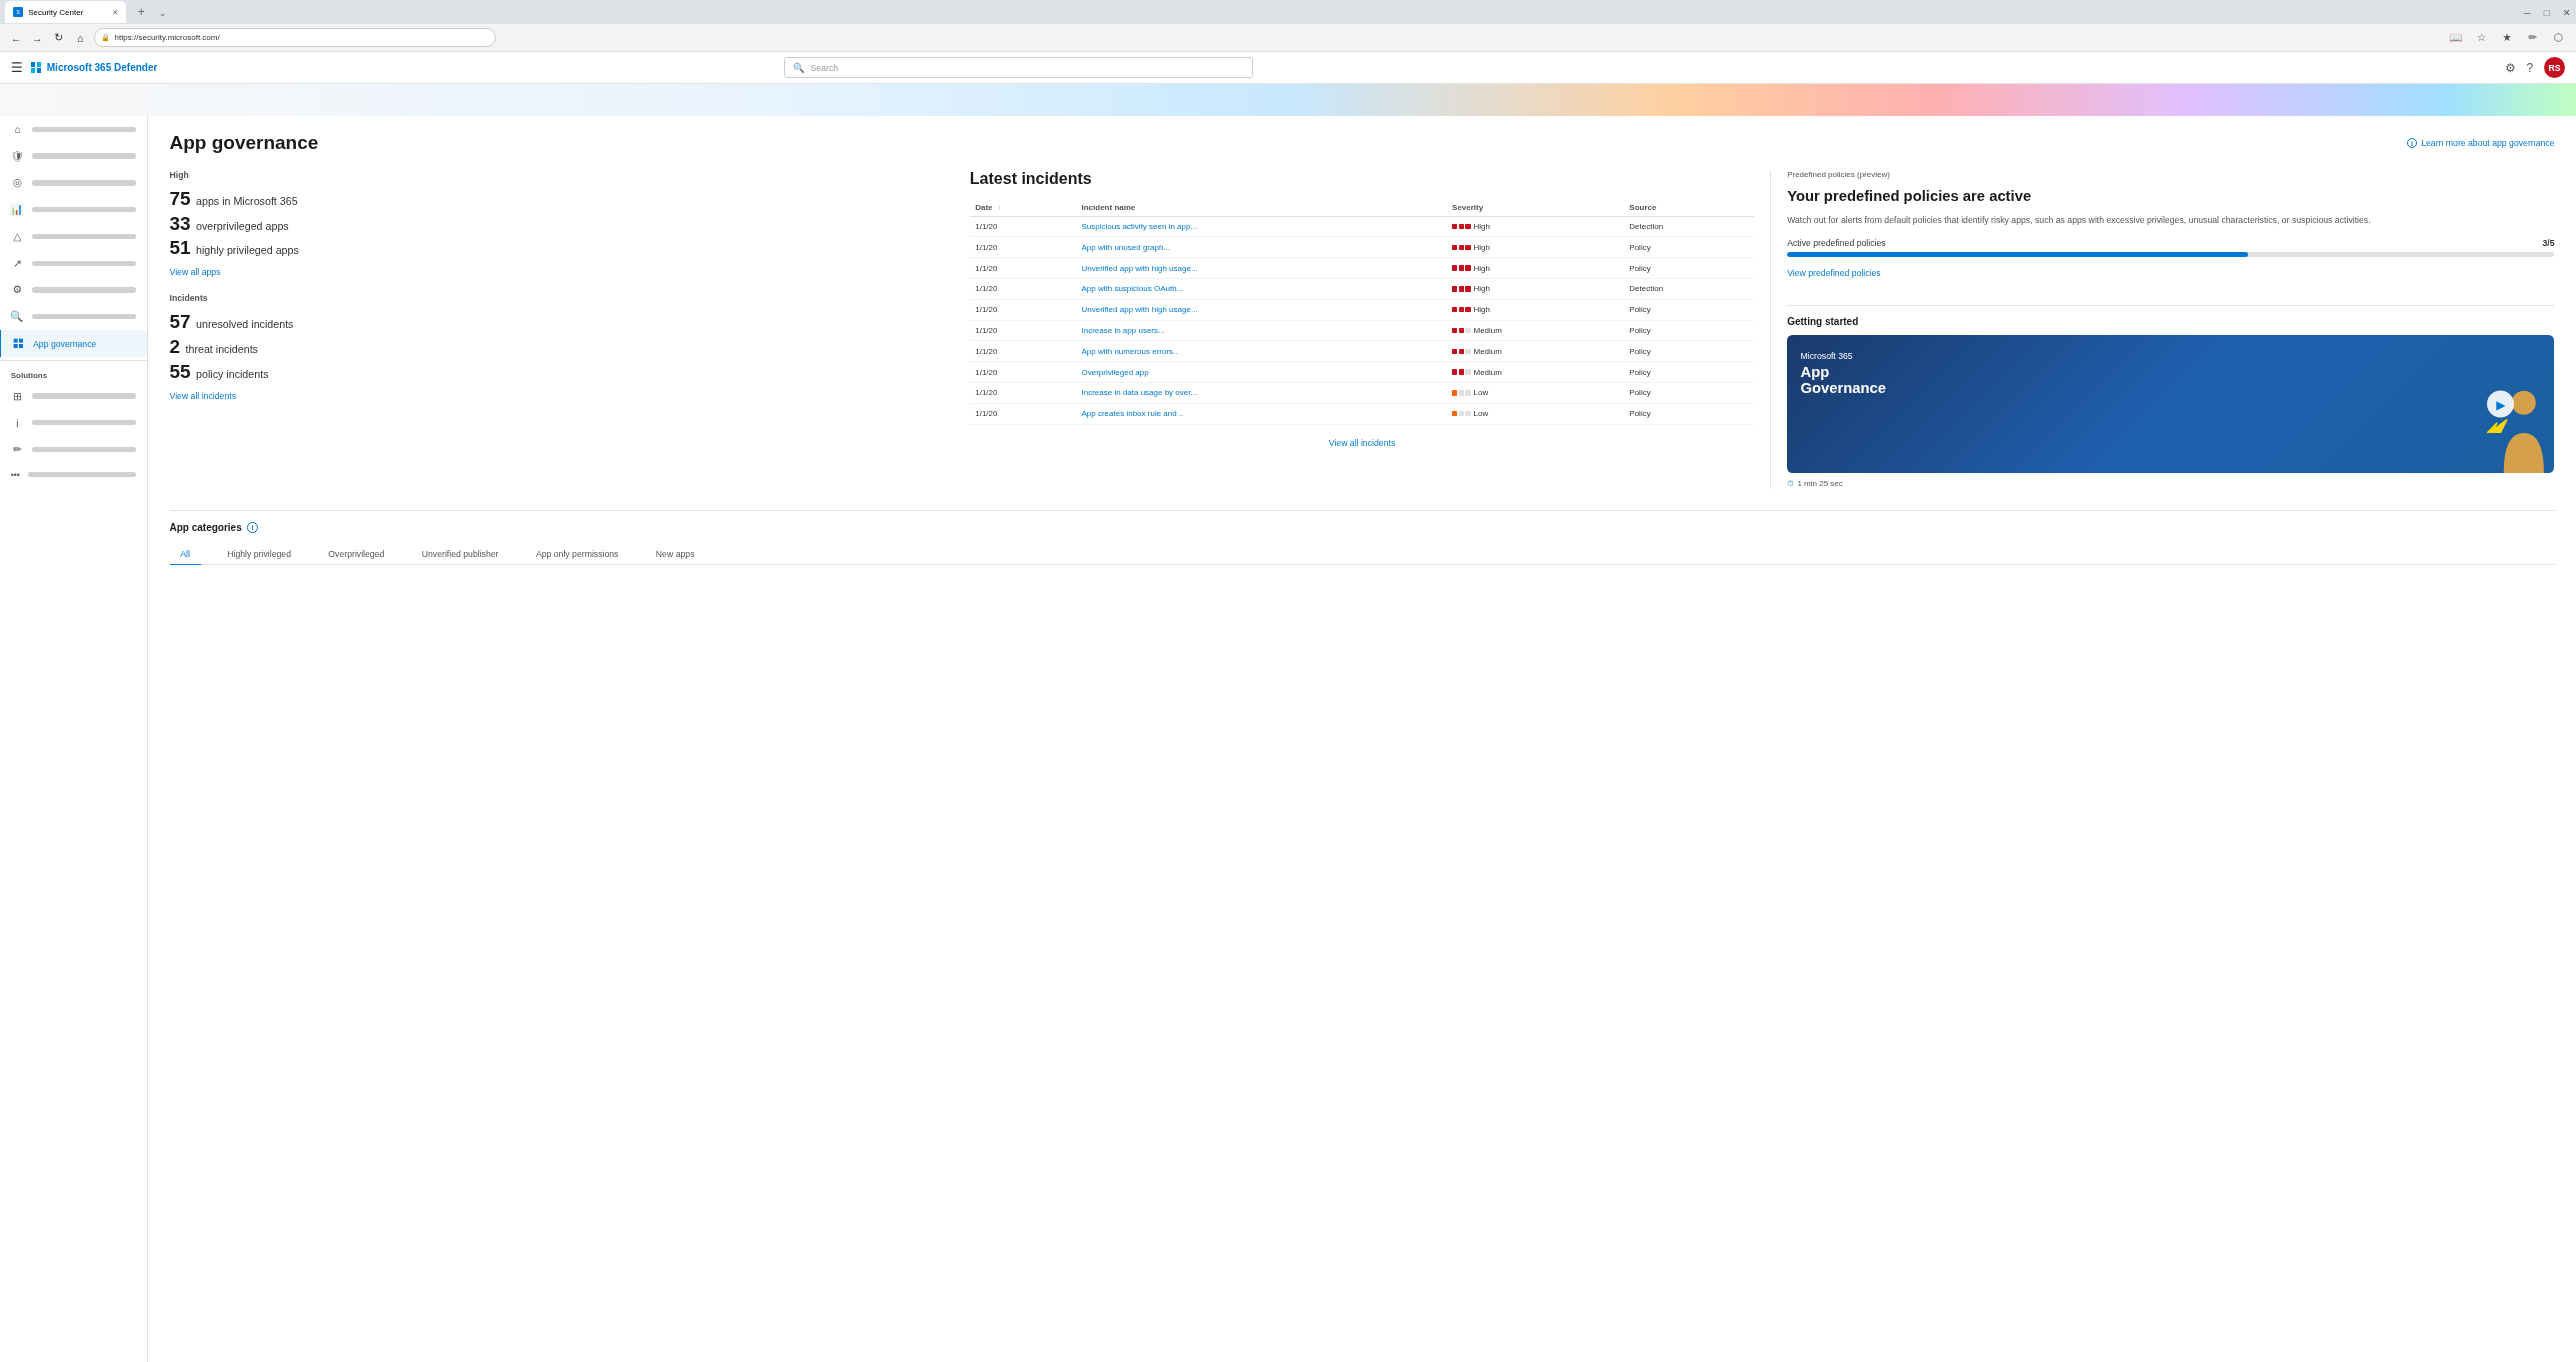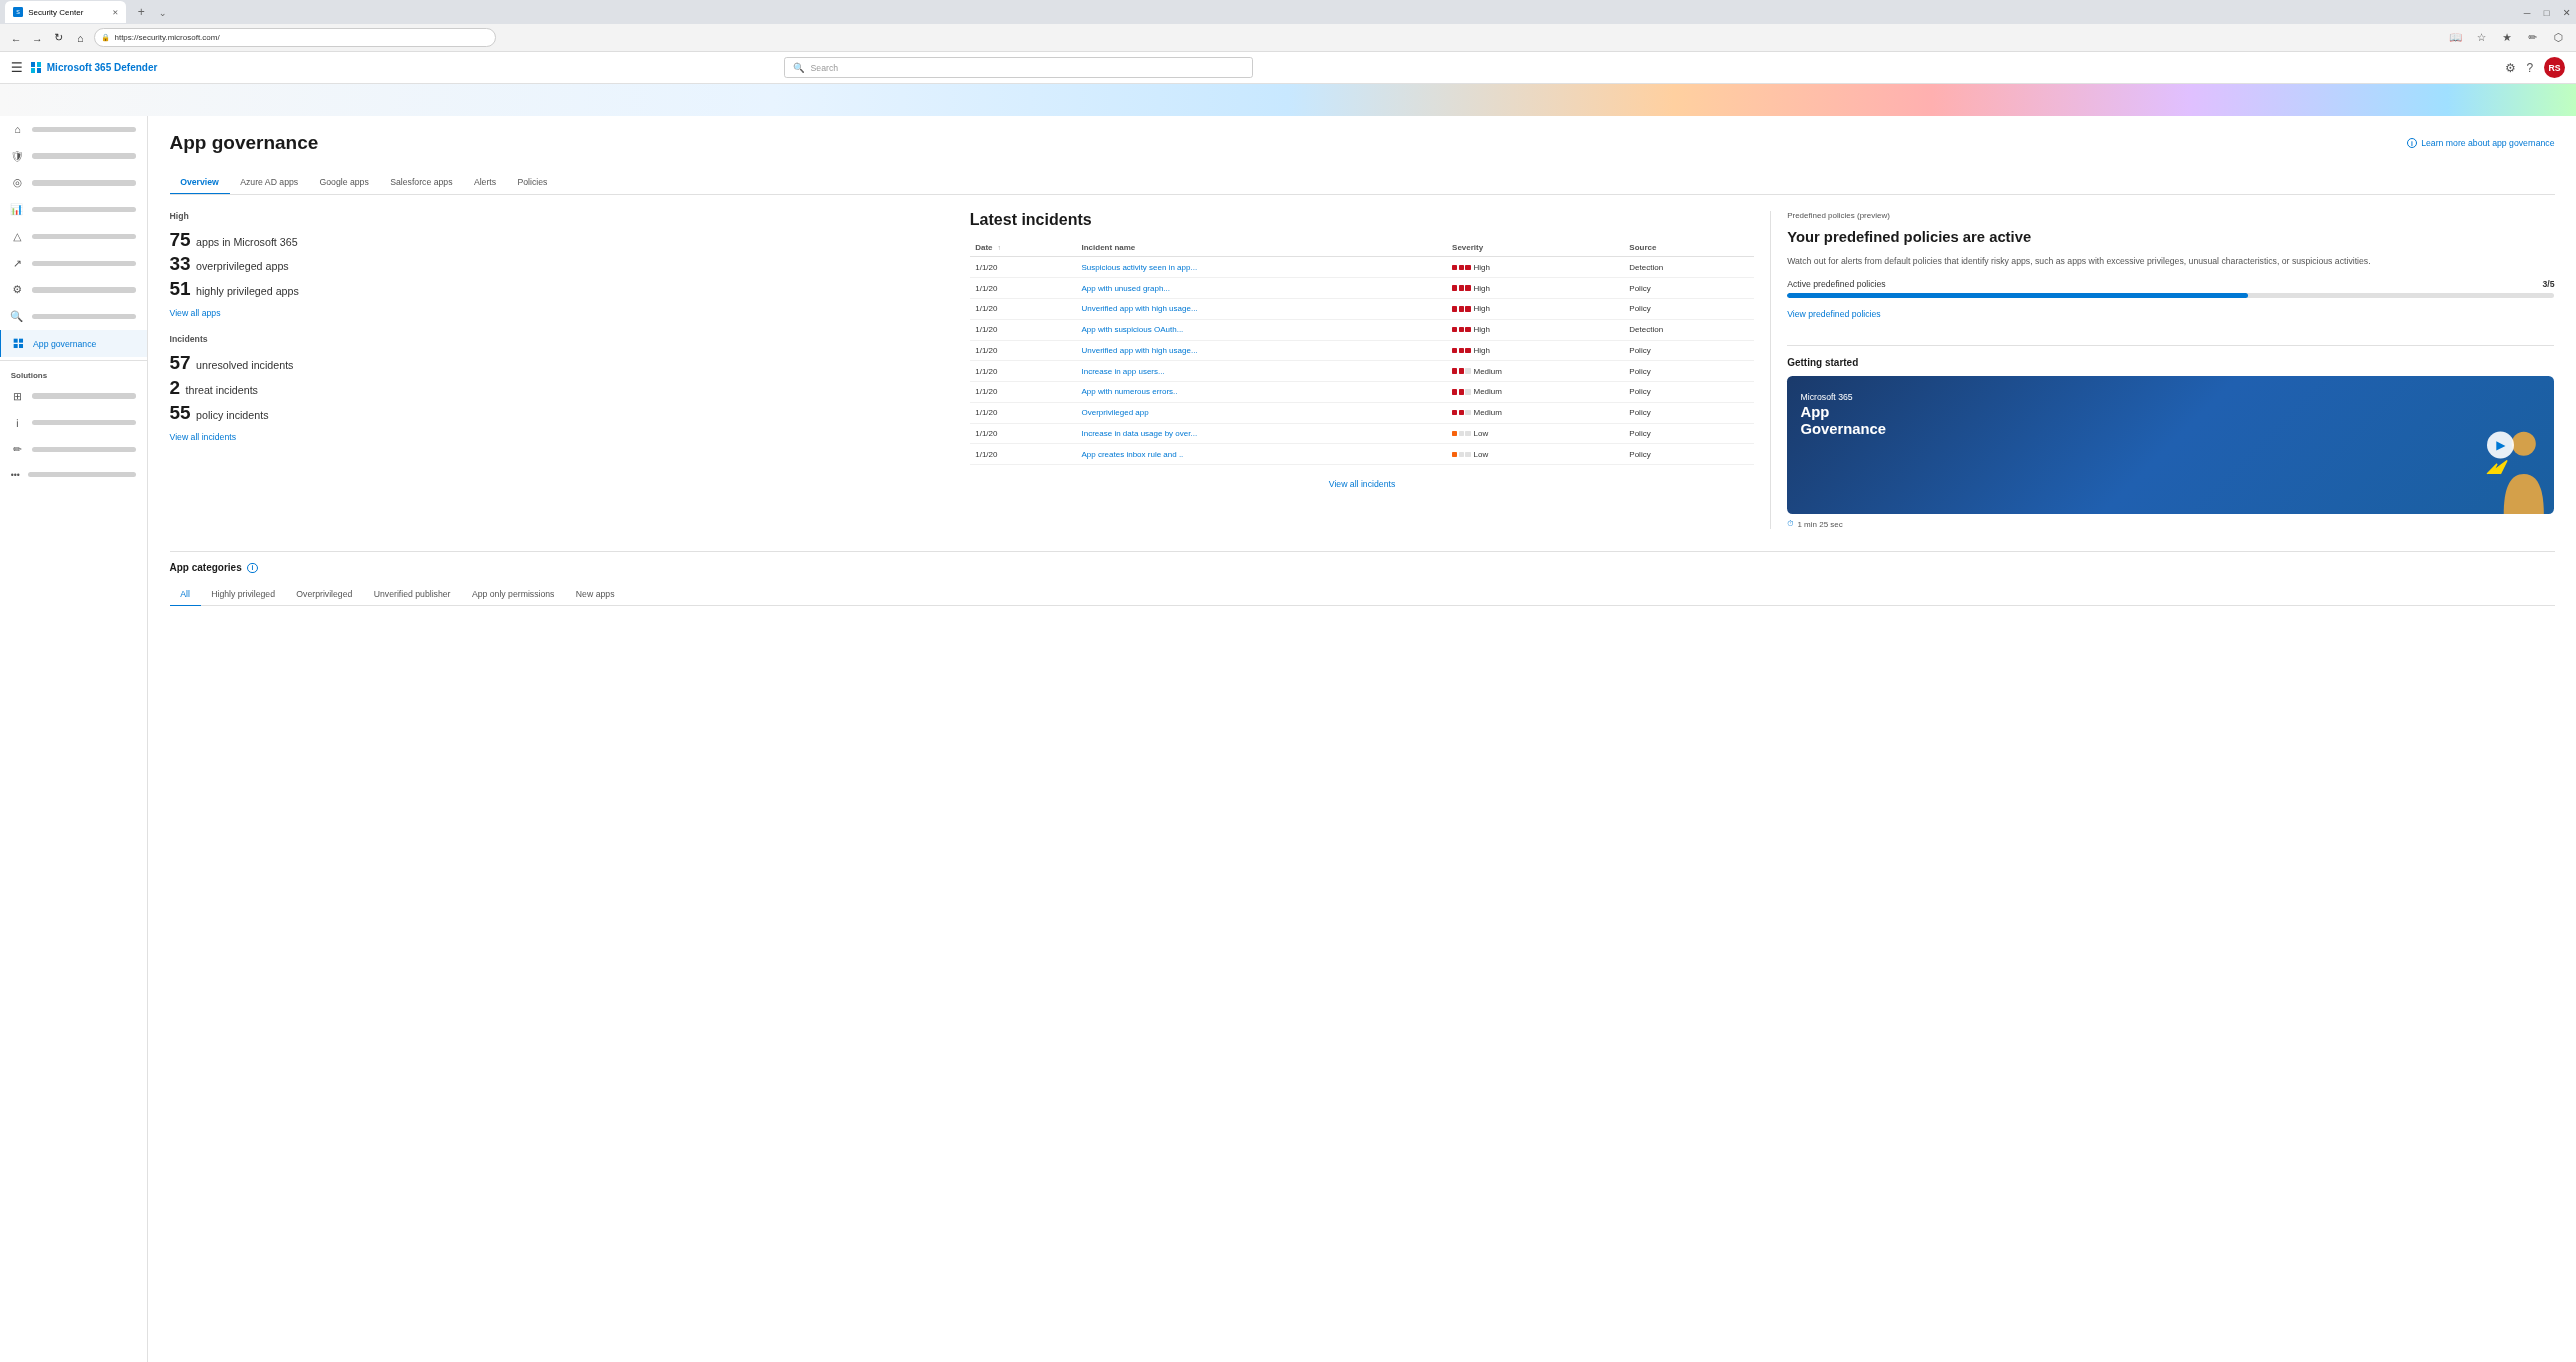--- a/index.html
+++ b/index.html
@@ -116,21 +116,21 @@
     .video-ms365 { font-size: 8.7px; font-weight: 400; margin-bottom: 2.7px; }
     .video-app-gov { font-size: 14.8px; font-weight: 700; line-height: 1.1; }
     .video-play-btn { position: absolute; right: 40px; top: 50%; transform: translateY(-50%); width: 27px; height: 27px; background: rgba(255,255,255,0.9); border-radius: 50%; display: flex; align-items: center; justify-content: center; color: #0078d4; font-size: 12px; cursor: pointer; }
     .video-duration { display: flex; align-items: center; gap: 4px; font-size: 8px; color: #555; }
     .clock-icon { color: #0078d4; }
 
     
     .categories-section { margin-top: 21.5px; padding-top: 10.7px; border-top: 0.7px solid #e0e0e0; }
     .categories-header { display: flex; align-items: center; gap: 5.4px; margin-bottom: 10.7px; }
     .categories-title { font-size: 10px; font-weight: 600; color: #1a1a1a; }
-    .categories-tabs { display: flex; gap: 0; border-bottom: 0.7px solid #e0e0e0; align-items: center; }
+    .categories-tabs { display: flex; gap: 16px; border-bottom: 0.7px solid #e0e0e0; align-items: center; }
     .cat-tab { padding: 5.4px 10.7px; cursor: pointer; color: #555; font-size: 8.7px; border-bottom: 1.3px solid transparent; margin-bottom: -0.7px; }
     .cat-tab.active { color: #0078d4; border-bottom-color: #0078d4; }
   </style>
 </head>
 <body>
 
 <div class="browser-chrome">
   <div class="browser-title-bar">
     <div class="browser-tab">
       <div class="browser-tab-icon">S</div>
@@ -264,28 +264,20 @@
   <div class="main-content">
 
     <div class="page-header">
       <h1 class="page-title">App governance</h1>
       <div class="page-header-action">
         <div class="info-icon">i</div>
         <span>Learn more about app governance</span>
       </div>
     </div>
 
-    <div class="tabs-container">
-      <div class="tab active">Overview</div>
-      <div class="tab">Azure AD apps</div>
-      <div class="tab">Google apps</div>
-      <div class="tab">Salesforce apps</div>
-      <div class="tab">Alerts</div>
-      <div class="tab">Policies</div>
-    </div>
 
     <div class="content-grid">
 
       <div class="left-panel">
 
         <div class="stats-section">
           <div class="stats-heading">High</div>
           <div class="stat-row">
             <span class="stat-number">75</span>
             <span class="stat-label">apps in Microsoft 365</span>

